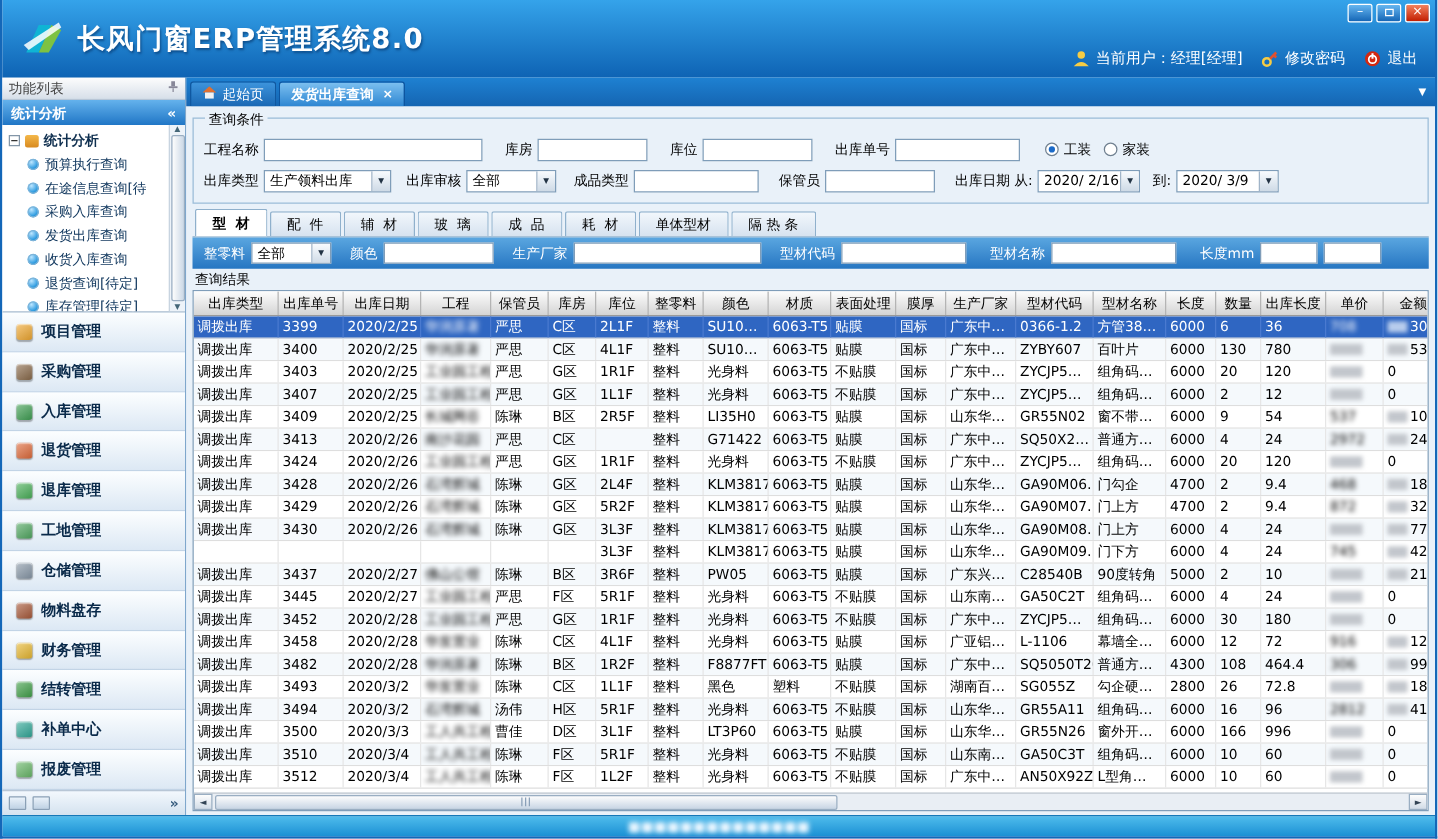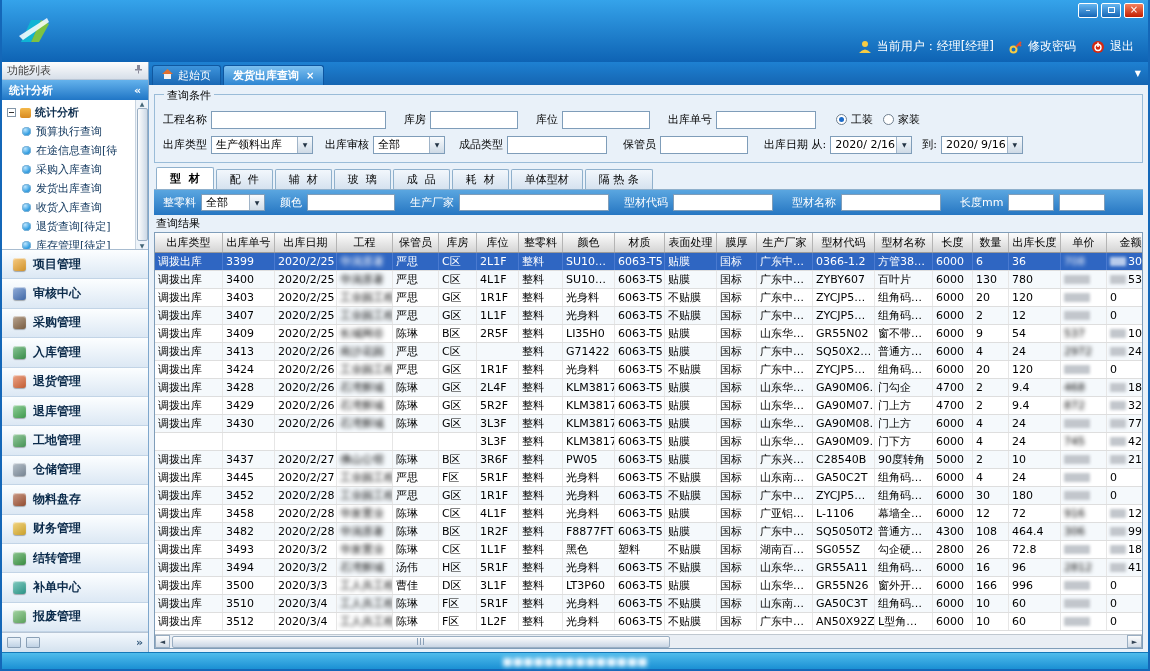--- a/index.html
+++ b/index.html
@@ -99,20 +99,21 @@
 <div class="app">
 
   <div class="header">
     <span class="logo">
       <svg width="38" height="32" viewBox="0 0 38 32">
         <polygon points="5,27 15,5 25,5 15,27" fill="#0FB4D4"></polygon>
         <polygon points="15,27 25,5 33,9 23,27" fill="#7DC242"></polygon>
         <polygon points="3,21 31,3 33,7 7,25" fill="#ffffff" opacity="0.85"></polygon>
       </svg>
     </span>
+    <span class="app-title">长风门窗ERP管理系统8.0</span>
 
     <div class="win-controls">
       <span class="win-btn">–</span>
       <span class="win-btn"><span class="maxbox"></span></span>
       <span class="win-btn close">×</span>
     </div>
 
     <div class="userbar">
       <span class="uicon">
         <svg width="14" height="14" viewBox="0 0 14 14">
@@ -197,24 +198,20 @@
           <span class="ts-thumb"></span>
           <span>▼</span>
         </div>
       </div>
       <div class="menu">
           <div class="menu-item">
             <span class="mi-icon" style="background: linear-gradient(145deg, rgba(255, 255, 255, 0.4), rgba(0, 0, 0, 0.133)), rgb(240, 168, 48);"></span>
             <span>项目管理</span>
           </div>
           <div class="menu-item">
-            <span class="mi-icon" style="background: linear-gradient(145deg, rgba(255, 255, 255, 0.4), rgba(0, 0, 0, 0.133)), rgb(74, 120, 192);"></span>
-            <span>审核中心</span>
-          </div>
-          <div class="menu-item">
             <span class="mi-icon" style="background: linear-gradient(145deg, rgba(255, 255, 255, 0.4), rgba(0, 0, 0, 0.133)), rgb(138, 106, 74);"></span>
             <span>采购管理</span>
           </div>
           <div class="menu-item">
             <span class="mi-icon" style="background: linear-gradient(145deg, rgba(255, 255, 255, 0.4), rgba(0, 0, 0, 0.133)), rgb(63, 160, 83);"></span>
             <span>入库管理</span>
           </div>
           <div class="menu-item">
             <span class="mi-icon" style="background: linear-gradient(145deg, rgba(255, 255, 255, 0.4), rgba(0, 0, 0, 0.133)), rgb(224, 106, 58);"></span>
             <span>退货管理</span>
@@ -314,21 +311,21 @@
             <span class="inp" style="width:100px"></span>
             <span class="lb" style="margin-left:12px">保管员</span>
             <span class="inp" style="width:88px"></span>
             <span class="lb" style="margin-left:12px">出库日期 从:</span>
             <span class="combo" style="width:82px">
               <span>2020/ 2/16</span>
               <span class="dd">▼</span>
             </span>
             <span class="lb" style="margin-left:6px">到:</span>
             <span class="combo" style="width:82px">
-              <span>2020/ 9/16</span>
+              <span>2020/ 3/9</span>
               <span class="dd">▼</span>
             </span>
           </div>
 
         </div>
 
         <div class="mtabs">
             <span class="mtab active">型  材</span>
             <span class="mtab">配  件</span>
             <span class="mtab">辅  材</span>

